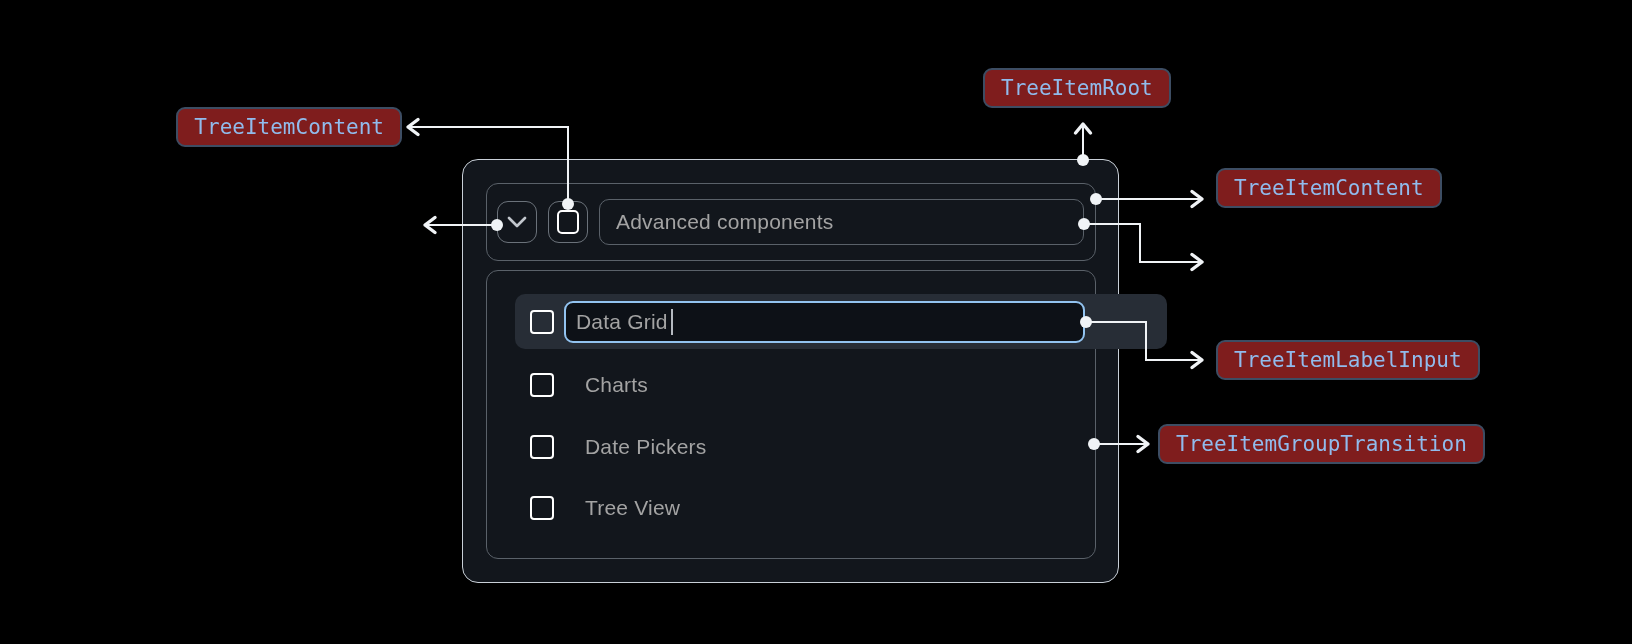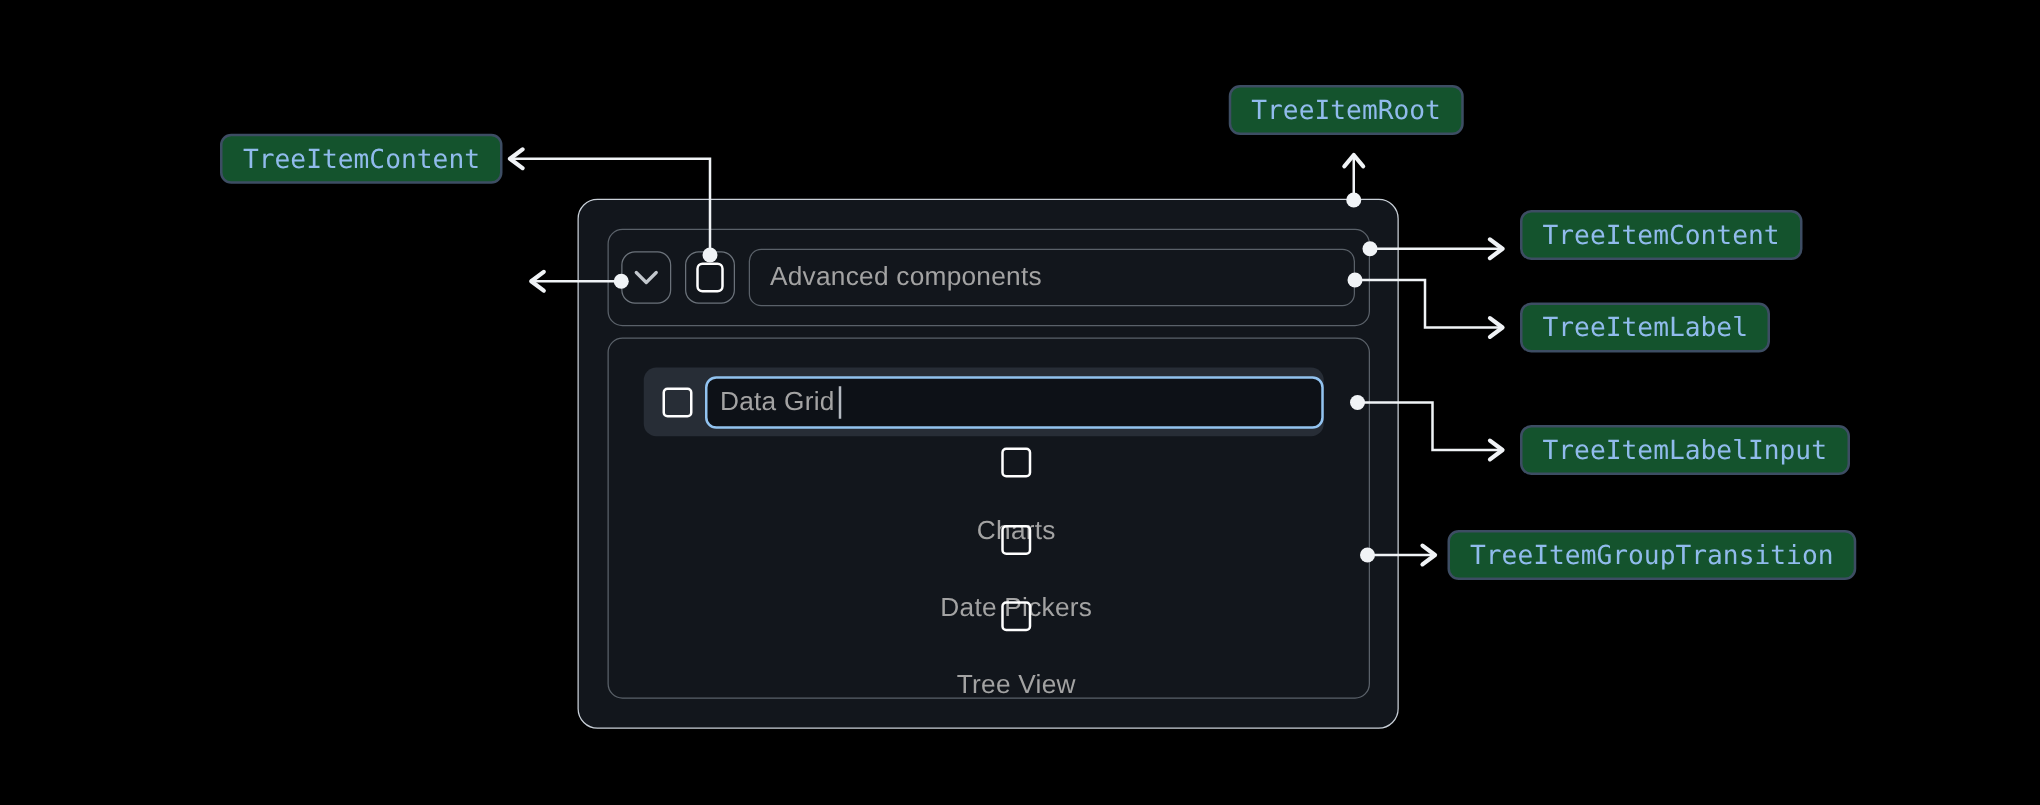--- a/index.html
+++ b/index.html
@@ -34,40 +34,40 @@
     margin-left:11px;margin-right:11px;flex:1;height:46px;
     border:1.5px solid #5a6169;border-radius:10px;box-sizing:border-box;
     display:flex;align-items:center;padding-left:16px;
   }
   .tree-text{color:#a3a3a3;font-size:21px;letter-spacing:.2px;white-space:pre;}
   .group-box{
     position:absolute;left:486px;top:270px;width:610px;height:289px;
     border:1.5px solid #5a6169;border-radius:12px;box-sizing:border-box;
   }
   .row-selected{
-    position:absolute;left:515px;top:294px;width:544px;height:55px;
+    position:absolute;left:515px;top:294px;width:652px;height:55px;
     background:#272d36;border-radius:10px;box-sizing:border-box;
     display:flex;align-items:center;padding-left:15px;
   }
   .label-input{
     margin-left:10px;width:521px;height:42px;box-sizing:border-box;
     background:#0d1117;border:2px solid #92c3f0;border-radius:9px;
     display:flex;align-items:center;padding-left:10px;
   }
   .caret{width:2.5px;height:26px;background:#b5bac1;margin-left:3px;flex:0 0 auto;}
   .row{
     position:absolute;left:486px;width:610px;height:54px;box-sizing:border-box;
-    display:flex;align-items:center;padding-left:44px;gap:31px;flex-direction:column;
+    display:flex;align-items:center;padding-left:44px;gap:31px;
   }
   .chev-svg{display:block;}
   
   .chip{
     position:absolute;height:40px;box-sizing:border-box;
     display:flex;align-items:center;padding:0 16px;
-    background:#14532d;border:2px solid #3d4d63;border-radius:9px;
+    background:#7f1d1d;border:2px solid #3d4d63;border-radius:9px;
     font-family:"DejaVu Sans Mono",monospace;font-size:21px;color:#91bbec;
     white-space:pre;
   }
   
   #connectors{position:absolute;left:0;top:0;pointer-events:none;}
   #connectors path.lead{stroke:#f0f3f6;stroke-width:2;fill:none;}
   #connectors path.head{stroke:#f0f3f6;stroke-width:3.4;fill:none;stroke-linecap:round;stroke-linejoin:round;}
   #connectors circle{fill:#f0f3f6;}
 </style>
 </head>
@@ -148,23 +148,20 @@
 
   <div class="chip" style="right:1230px;top:107px">
     <span>TreeItemContent</span>
   </div>
   <div class="chip" style="left:983px;top:68px">
     <span>TreeItemRoot</span>
   </div>
   <div class="chip" style="left:1216px;top:168px">
     <span>TreeItemContent</span>
   </div>
-  <div class="chip" style="left:1216px;top:242px">
-    <span>TreeItemLabel</span>
-  </div>
   <div class="chip" style="left:1158px;top:424px">
     <span>TreeItemGroupTransition</span>
   </div>
   <div class="chip" style="left:1216px;top:340px">
     <span>TreeItemLabelInput</span>
   </div>
 
 </div>
 
 </body></html>

